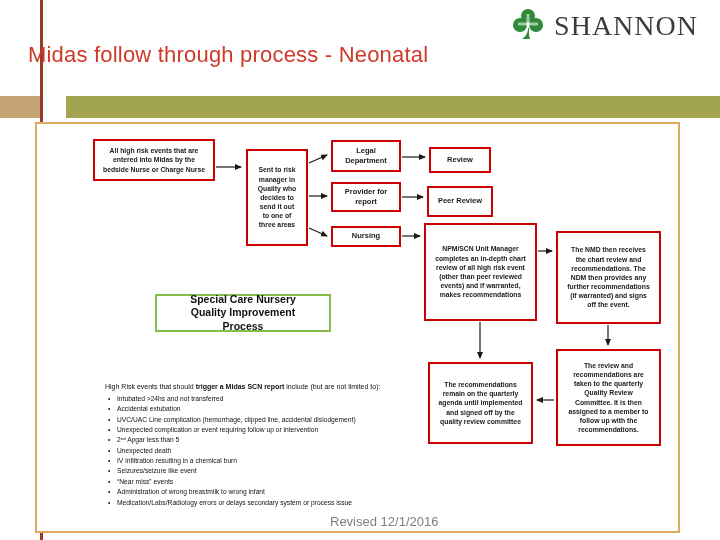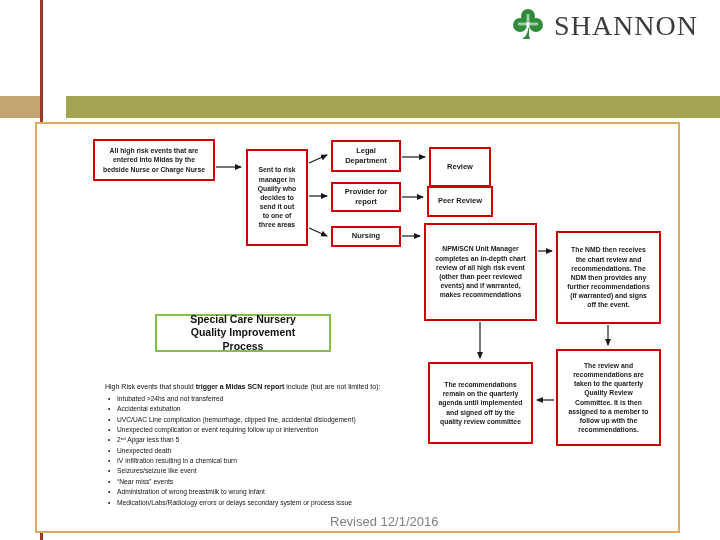--- a/index.html
+++ b/index.html
@@ -24,40 +24,41 @@
   
   .fbox{
     position:absolute;border:2px solid #cc0000;background:#fff;box-sizing:border-box;
     display:flex;align-items:center;justify-content:center;text-align:center;
     font-size:6.8px;line-height:1.35;font-weight:600;padding:2px 8px;z-index:3;color:#1a1a1a;
   }
   .fbox.med{font-size:7.5px;}
   .gbox{
     position:absolute;border:2px solid #86bd4a;background:#fff;box-sizing:border-box;
     display:flex;align-items:center;justify-content:center;text-align:center;
-    font-size:10.5px;line-height:1.3;font-weight:600;padding:2px 16px;z-index:3;color:#111;margin-top:20px;
+    font-size:10.5px;line-height:1.3;font-weight:600;padding:2px 16px;z-index:3;color:#111;
   }
   
   .notes{position:absolute;left:105px;top:382px;width:335px;z-index:3;}
   .notes-header{font-size:7px;line-height:1.4;color:#111;}
   .notes-header b{font-weight:700;}
   .notes ul{margin:2px 0 0 0;padding:0;list-style:none;}
   .notes li{
     font-size:6.7px;line-height:1.55;color:#111;padding-left:12px;position:relative;
   }
   .notes li::before{content:"•";position:absolute;left:3px;top:0;}
   .revised{position:absolute;left:330px;top:514px;font-size:13px;color:#7f7f7f;z-index:3;}
 </style>
 </head>
 <body>
 
 <div class="slide">
 
   <div class="accent-line"></div>
 
+  <div class="title">Midas follow through process - Neonatal</div>
 
   <div class="logo">
     <span>
       <svg width="36" height="36" viewBox="0 0 36 36">
         <circle cx="18" cy="10" r="7" fill="#2e8b3a"></circle>
         <circle cx="10" cy="19" r="7" fill="#2e8b3a"></circle>
         <circle cx="26" cy="19" r="7" fill="#2e8b3a"></circle>
         <rect x="16.5" y="8" width="3" height="16" fill="#ffffff" opacity="0.55"></rect>
         <rect x="8" y="16.5" width="20" height="3" fill="#ffffff" opacity="0.55"></rect>
         <path d="M18 22 C18 28 15 31 12 33 L20 33 C18.5 29 19 25 19 22 Z" fill="#2e8b3a"></path>
@@ -91,21 +92,21 @@
       <line x1="480" y1="322" x2="480" y2="358" marker-end="url(#ah)"></line>
     </g>
   </svg>
 
   <div class="fbox" style="left:93px;top:139px;width:122px;height:42px;">All high risk events that are entered into Midas by the bedside Nurse or Charge Nurse</div>
 
   <div class="fbox" style="left:246px;top:149px;width:62px;height:97px;">Sent to risk manager in Quality who decides to send it out to one of three areas</div>
 
   <div class="fbox med" style="left:331px;top:140px;width:70px;height:32px;">Legal Department</div>
 
-  <div class="fbox med" style="left:429px;top:147px;width:62px;height:40px;">Review</div>
+  <div class="fbox med" style="left:429px;top:147px;width:62px;height:26px;">Review</div>
 
   <div class="fbox med" style="left:331px;top:182px;width:70px;height:30px;">Provider for report</div>
 
   <div class="fbox med" style="left:427px;top:186px;width:66px;height:31px;">Peer Review</div>
 
   <div class="fbox med" style="left:331px;top:226px;width:70px;height:21px;">Nursing</div>
 
   <div class="fbox" style="left:424px;top:223px;width:113px;height:98px;">NPM/SCN  Unit Manager completes an in-depth chart review of all high risk event (other than peer reviewed events) and if warranted, makes recommendations</div>
 
   <div class="fbox" style="left:556px;top:231px;width:105px;height:93px;">The NMD then receives the chart review and recommendations.  The NDM then provides any further recommendations (if warranted) and signs off the event.</div>

